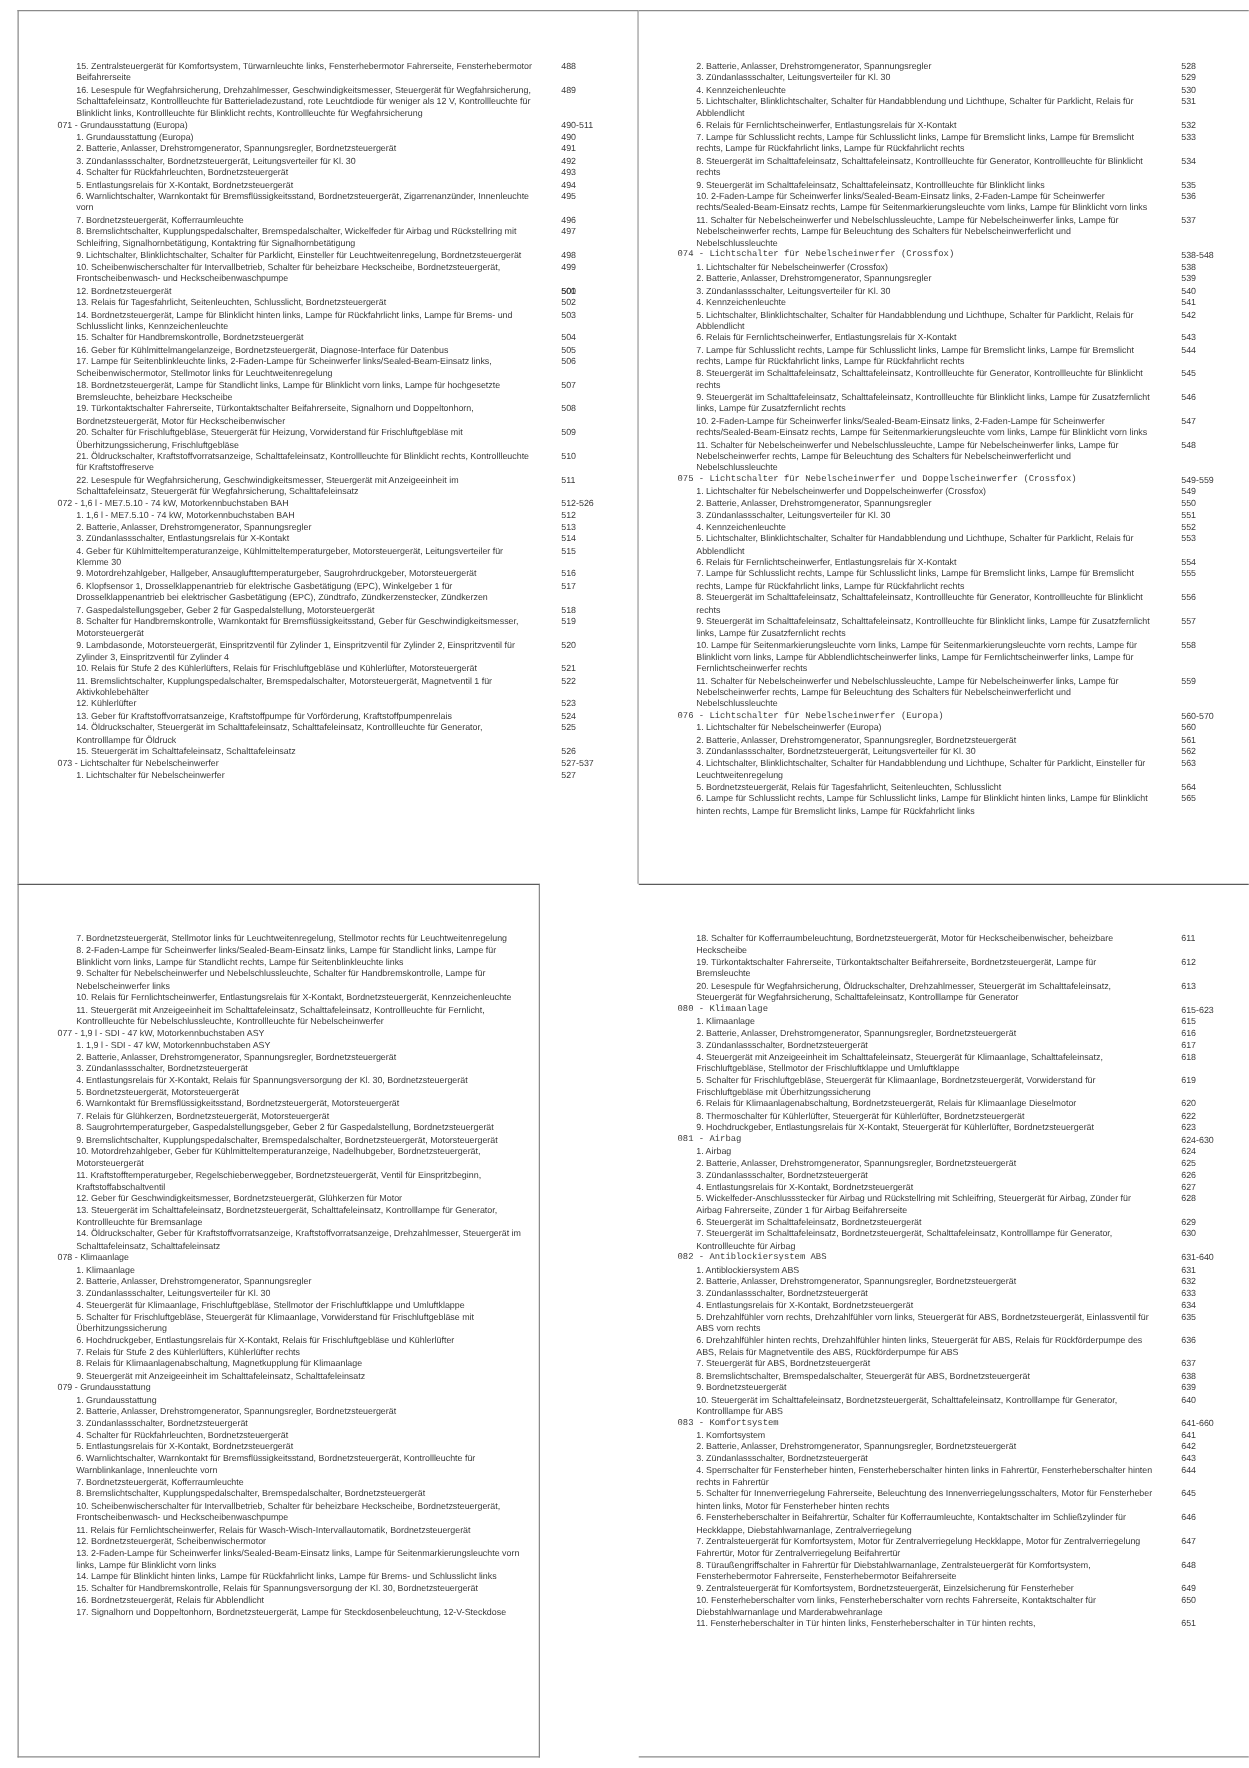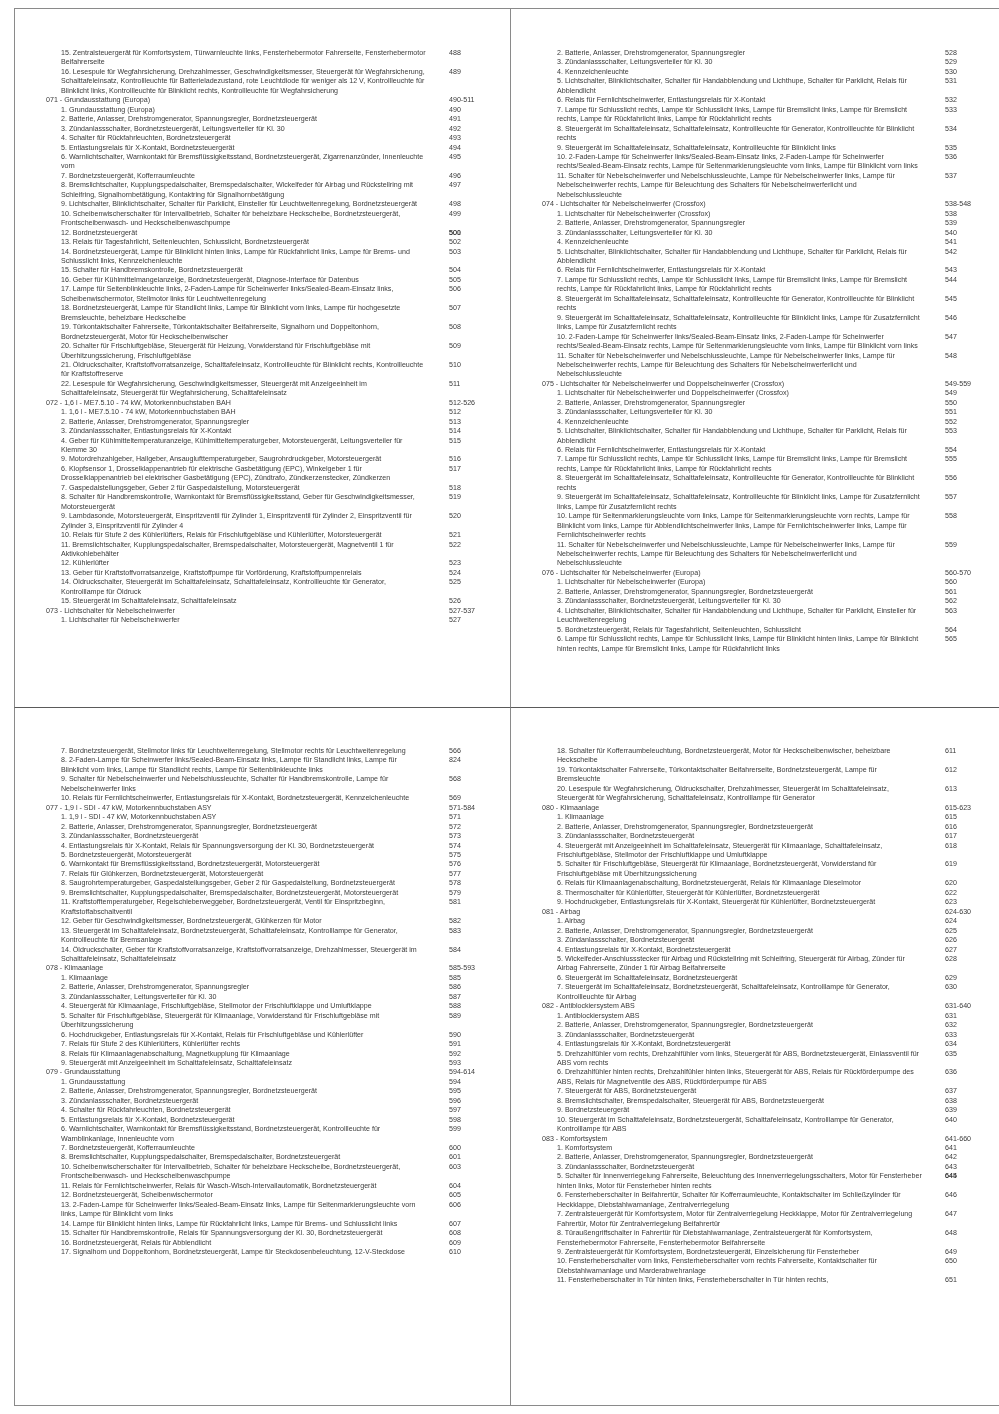--- a/index.html
+++ b/index.html
@@ -2,34 +2,34 @@
 <html><head>
 <meta charset="utf-8">
 <style>
   html, body { margin: 0; padding: 0; background: #ffffff; }
   body { width: 999px; height: 1414px; position: relative; overflow: hidden;
          font-family: "Liberation Sans", sans-serif; color: #3a3a3a; }
   .sheet { position: absolute; left: 12px; top: 0; width: 999px; height: 1414px; }
   .page { position: absolute; background: #fff; box-sizing: border-box; overflow: hidden; }
   .page.tl { left: 2px; top: 8px; width: 497px; height: 699px; border-left: 1px solid #8a8a8a; border-top: 1px solid #8a8a8a; border-right: 1px solid #8a8a8a; }
   .page.tr { left: 499px; top: 8px; width: 497px; height: 699px; border-top: 1px solid #8a8a8a; border-right: 1px solid #8a8a8a; }
-  .page.bl { left: 2px; top: 707px; width: 497px; height: 699px; border-left: 1px solid #8a8a8a; border-top: 1px solid #5a5a5a; border-right: 1px solid #8a8a8a; border-bottom: 1px solid #8a8a8a; }
+  .page.bl { left: 2px; top: 707px; width: 418px; height: 699px; border-left: 1px solid #8a8a8a; border-top: 1px solid #5a5a5a; border-right: 1px solid #8a8a8a; border-bottom: 1px solid #8a8a8a; }
   .page.br { left: 499px; top: 707px; width: 497px; height: 699px; border-top: 1px solid #5a5a5a; border-right: 3px solid #c2410c; border-bottom: 1px solid #8a8a8a; }
   .content { position: absolute; left: 0; right: 0; }
   .page.tl .content, .page.tr .content { top: 40px; }
   .page.bl .content, .page.br .content { top: 39px; }
   .row { position: relative; font-size: 7.1px; line-height: 9.45px; }
   .row .txt { display: block; white-space: normal; }
   .row.item .txt { margin-left: 46px; width: 365px; }
   .row.section .txt { margin-left: 31px; width: 380px; }
   .row .pg { position: absolute; top: 0; white-space: nowrap; }
   .page.tl .row .pg, .page.bl .row .pg { left: 434px; }
   .page.tr .row .pg, .page.br .row .pg { left: 434px; }
   .page.tr .row.item .txt, .page.br .row.item .txt { margin-left: 46px; }
-  .page.tr .row.section .txt, .page.br .row.section .txt { margin-left: 31px; }
+  .page.tr .row.section .txt, .page.br .row.section .txt { margin-left: 31px; font-family: Liberation Mono, monospace; }
 </style>
 </head>
 <body>
 
 <div class="sheet">
   <div class="page tl">
       <div class="content">
         <div class="row item">
           <span class="txt">15. Zentralsteuergerät für Komfortsystem, Türwarnleuchte links, Fensterhebermotor Fahrerseite, Fensterhebermotor Beifahrerseite</span>
           <span class="pg">488</span>
@@ -382,20 +382,24 @@
           <span class="pg">824</span>
         </div>
         <div class="row item">
           <span class="txt">9. Schalter für Nebelscheinwerfer und Nebelschlussleuchte, Schalter für Handbremskontrolle, Lampe für Nebelscheinwerfer links</span>
           <span class="pg">568</span>
         </div>
         <div class="row item">
           <span class="txt">10. Relais für Fernlichtscheinwerfer, Entlastungsrelais für X-Kontakt, Bordnetzsteuergerät, Kennzeichenleuchte</span>
           <span class="pg">569</span>
         </div>
+        <div class="row item">
+          <span class="txt">11. Steuergerät mit Anzeigeeinheit im Schalttafeleinsatz, Schalttafeleinsatz, Kontrollleuchte für Fernlicht, Kontrollleuchte für Nebelschlussleuchte, Kontrollleuchte für Nebelscheinwerfer</span>
+          <span class="pg">570</span>
+        </div>
         <div class="row section">
           <span class="txt">077 - 1,9 l - SDI - 47 kW, Motorkennbuchstaben ASY</span>
           <span class="pg">571-584</span>
         </div>
         <div class="row item">
           <span class="txt">1. 1,9 l - SDI - 47 kW, Motorkennbuchstaben ASY</span>
           <span class="pg">571</span>
         </div>
         <div class="row item">
           <span class="txt">2. Batterie, Anlasser, Drehstromgenerator, Spannungsregler, Bordnetzsteuergerät</span>
@@ -421,20 +425,24 @@
           <span class="txt">7. Relais für Glühkerzen, Bordnetzsteuergerät, Motorsteuergerät</span>
           <span class="pg">577</span>
         </div>
         <div class="row item">
           <span class="txt">8. Saugrohrtemperaturgeber, Gaspedalstellungsgeber, Geber 2 für Gaspedalstellung, Bordnetzsteuergerät</span>
           <span class="pg">578</span>
         </div>
         <div class="row item">
           <span class="txt">9. Bremslichtschalter, Kupplungspedalschalter, Bremspedalschalter, Bordnetzsteuergerät, Motorsteuergerät</span>
           <span class="pg">579</span>
+        </div>
+        <div class="row item">
+          <span class="txt">10. Motordrehzahlgeber, Geber für Kühlmitteltemperaturanzeige, Nadelhubgeber, Bordnetzsteuergerät, Motorsteuergerät</span>
+          <span class="pg">580</span>
         </div>
         <div class="row item">
           <span class="txt">11. Kraftstofftemperaturgeber, Regelschieberweggeber, Bordnetzsteuergerät, Ventil für Einspritzbeginn, Kraftstoffabschaltventil</span>
           <span class="pg">581</span>
         </div>
         <div class="row item">
           <span class="txt">12. Geber für Geschwindigkeitsmesser, Bordnetzsteuergerät, Glühkerzen für Motor</span>
           <span class="pg">582</span>
         </div>
         <div class="row item">
@@ -691,20 +699,21 @@
         </div>
         <div class="row item">
           <span class="txt">2. Batterie, Anlasser, Drehstromgenerator, Spannungsregler, Bordnetzsteuergerät</span>
           <span class="pg">642</span>
         </div>
         <div class="row item">
           <span class="txt">3. Zündanlassschalter, Bordnetzsteuergerät</span>
           <span class="pg">643</span>
         </div>
         <div class="row item">
+          <span class="txt">4. Sperrschalter für Fensterheber hinten, Fensterheberschalter hinten links in Fahrertür, Fensterheberschalter hinten rechts in Fahrertür</span>
           <span class="pg">644</span>
         </div>
         <div class="row item">
           <span class="txt">5. Schalter für Innenverriegelung Fahrerseite, Beleuchtung des Innenverriegelungsschalters, Motor für Fensterheber hinten links, Motor für Fensterheber hinten rechts</span>
           <span class="pg">645</span>
         </div>
         <div class="row item">
           <span class="txt">6. Fensterheberschalter in Beifahrertür, Schalter für Kofferraumleuchte, Kontaktschalter im Schließzylinder für Heckklappe, Diebstahlwarnanlage, Zentralverriegelung</span>
           <span class="pg">646</span>
         </div>

